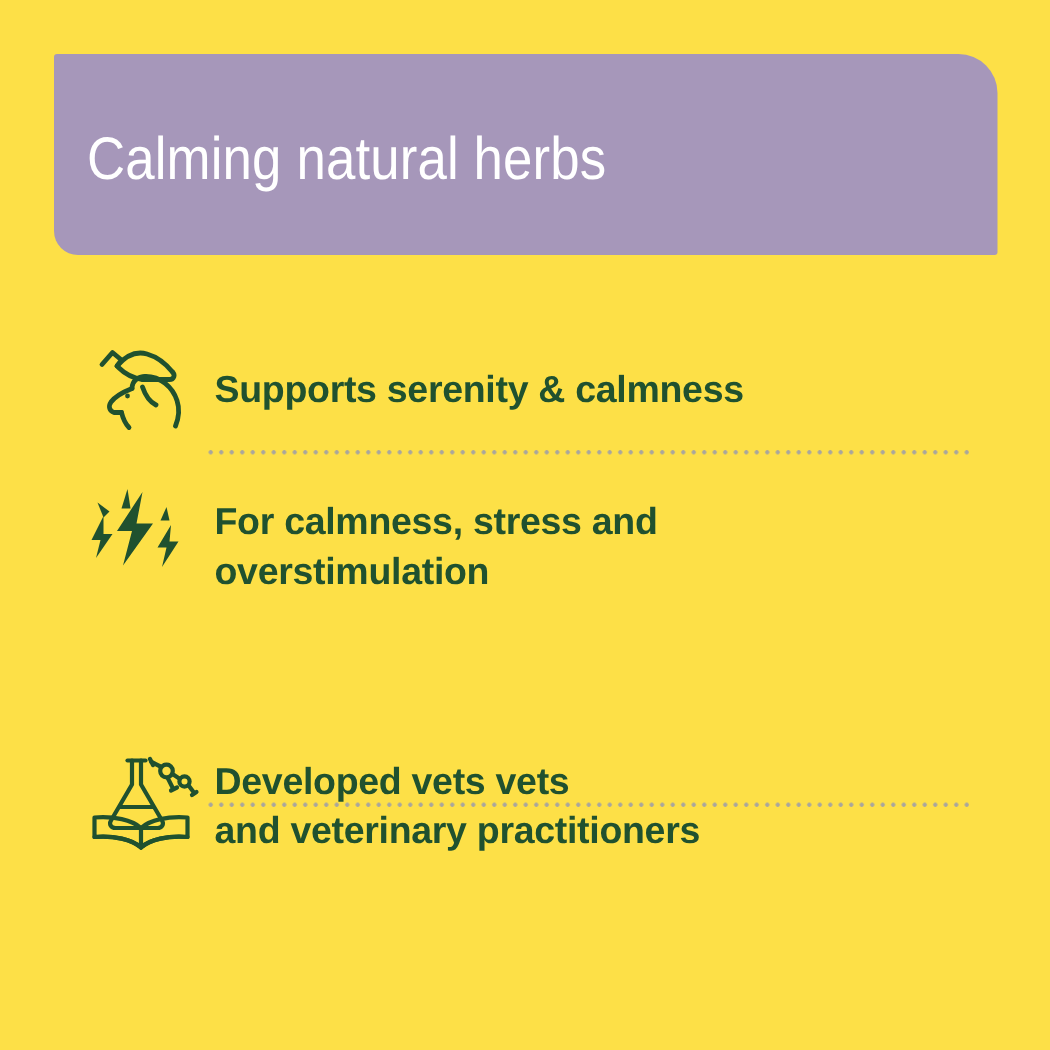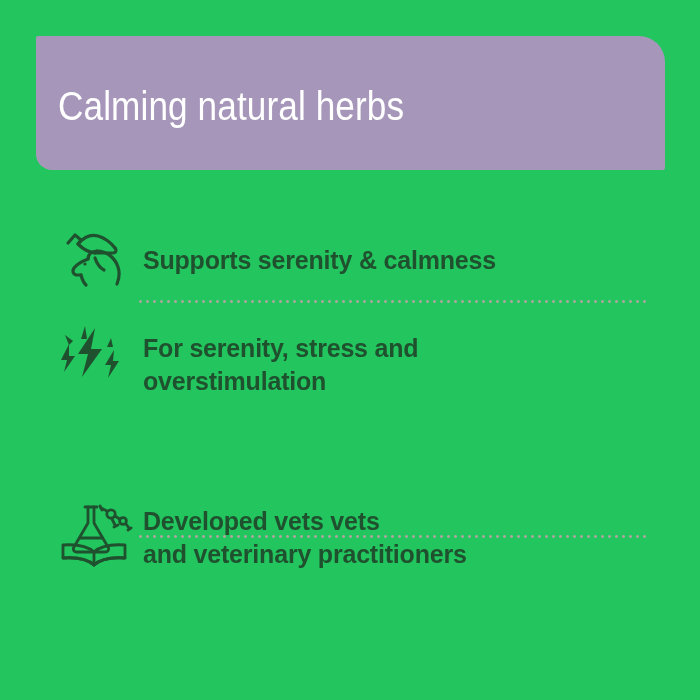--- a/index.html
+++ b/index.html
@@ -10,21 +10,21 @@
     width: 700px;
     height: 700px;
     overflow: hidden;
     font-family: "Liberation Sans", sans-serif;
     background: #f5f0e9;
   }
   #page {
     position: relative;
     width: 700px;
     height: 700px;
-    background: #22c55e;
+    background: #fde047;
   }
 
   
   #header-banner {
     position: absolute;
     left: 36px;
     top: 36px;
     width: 629px;
     height: 134px;
     background: #a697ba;
@@ -144,21 +144,21 @@
 
           <path d="M14 24 L6 40 L12 40 L9 52 L20 36 L14 36 Z"></path>
 
           <path d="M59 30 L50 45 L56 45 L53 58 L64 41 L58 41 Z"></path>
 
           <path d="M30 6 L26 19 L32 19 Z"></path>
           <path d="M10 15 L14 25 L18 21 Z"></path>
           <path d="M56 18 L52 27 L58 27 Z"></path>
         </svg>
       </span>
-      <div class="feature-text" id="feature-text-1">For serenity, stress and
+      <div class="feature-text" id="feature-text-1">For calmness, stress and
 overstimulation</div>
       <div class="divider" id="divider-1"></div>
     </div>
 
     <div class="feature-row" id="feature-row-2">
       <span class="feature-icon" id="feature-icon-2">
         <svg width="78" height="68" viewBox="0 0 78 68" fill="none" stroke="#20512f" stroke-width="2.8" stroke-linecap="round" stroke-linejoin="round">
 
           <path d="M30 6 L42 6"></path>
           <path d="M33 6 L33 22 L19 46 C17.5 48.5 19 51 22 51 L50 51 C53 51 54.5 48.5 53 46 L39 22 L39 6"></path>

